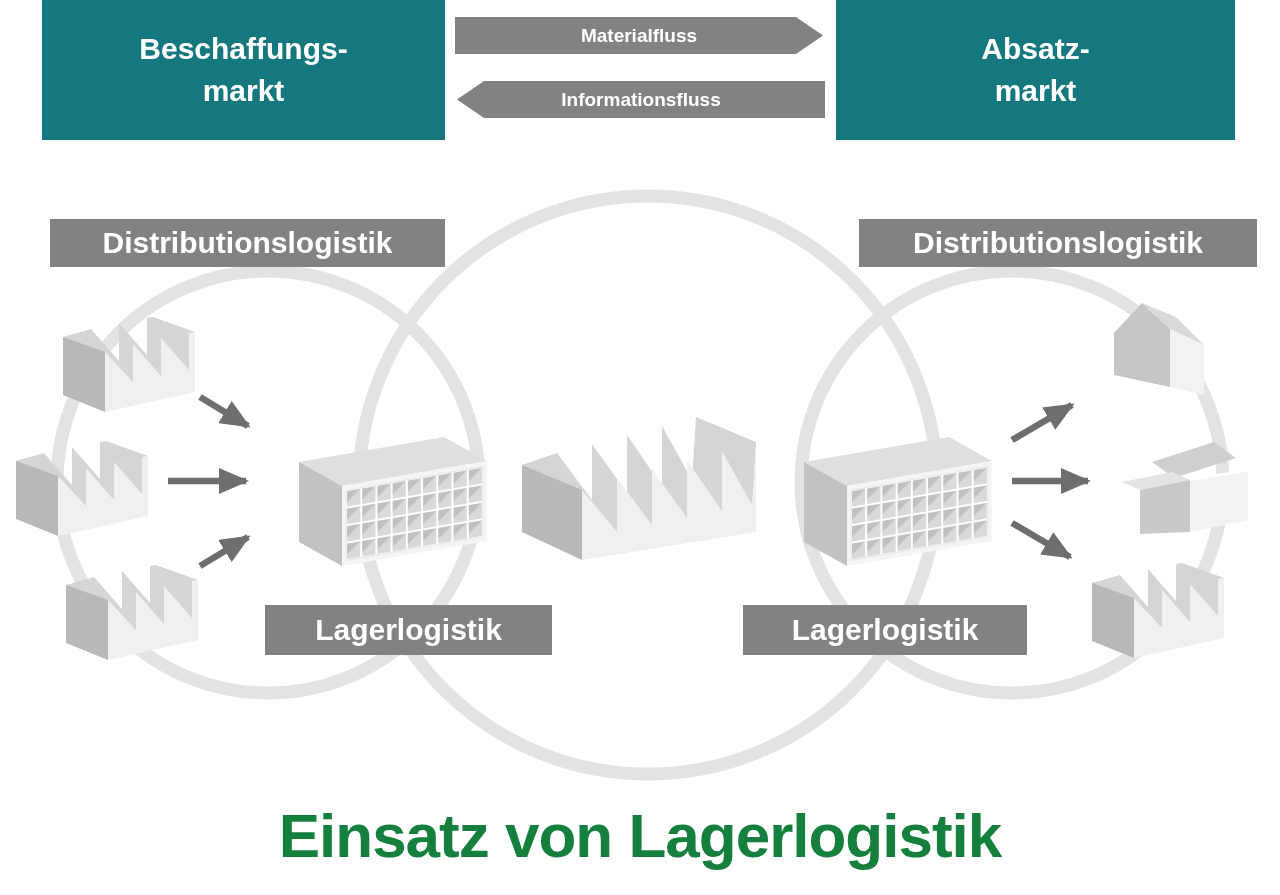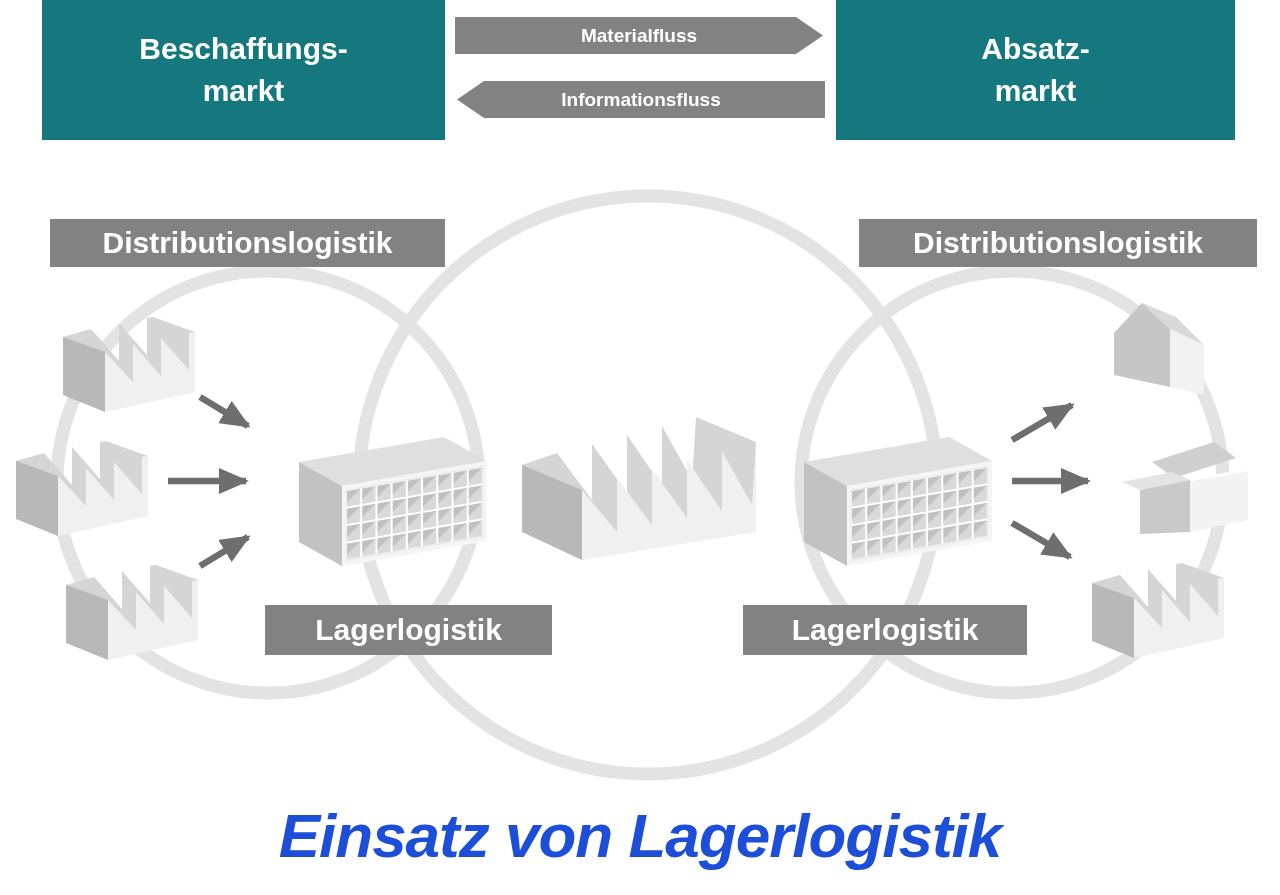--- a/index.html
+++ b/index.html
@@ -17,22 +17,22 @@
     background:#828282;color:#ffffff;display:flex;align-items:center;justify-content:center;
     font-weight:bold;font-size:19px;
   }
   .flow-right{clip-path:polygon(0 0, calc(100% - 27px) 0, 100% 50%, calc(100% - 27px) 100%, 0 100%);}
   .flow-left{clip-path:polygon(27px 0, 100% 0, 100% 100%, 27px 100%, 0 50%);}
   .label-box{
     background:#828282;color:#ffffff;display:flex;align-items:center;justify-content:center;
     font-weight:bold;font-size:30px;white-space:nowrap;
   }
   .main-title{
-    left:0;top:800px;width:1280px;text-align:center;color:#1d4ed8;
-    font-weight:bold;font-size:62px;letter-spacing:-1px;font-style:italic;
+    left:0;top:800px;width:1280px;text-align:center;color:#15803d;
+    font-weight:bold;font-size:62px;letter-spacing:-1px;
   }
 </style>
 </head>
 <body>
 
 <div id="stage">
 
   <svg id="bg-svg" viewBox="0 0 1280 895" xmlns="http://www.w3.org/2000/svg">
     <defs>
       <marker id="ah" viewBox="0 0 30 26" markerWidth="30" markerHeight="26" refX="27" refY="13" orient="auto" markerUnits="userSpaceOnUse">

